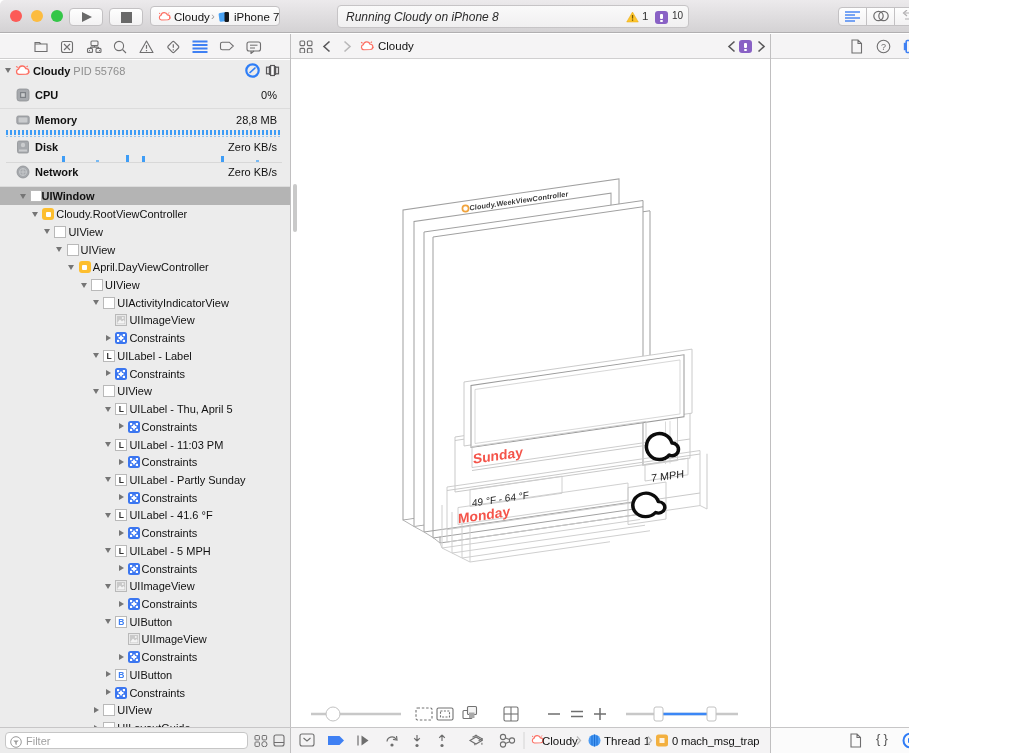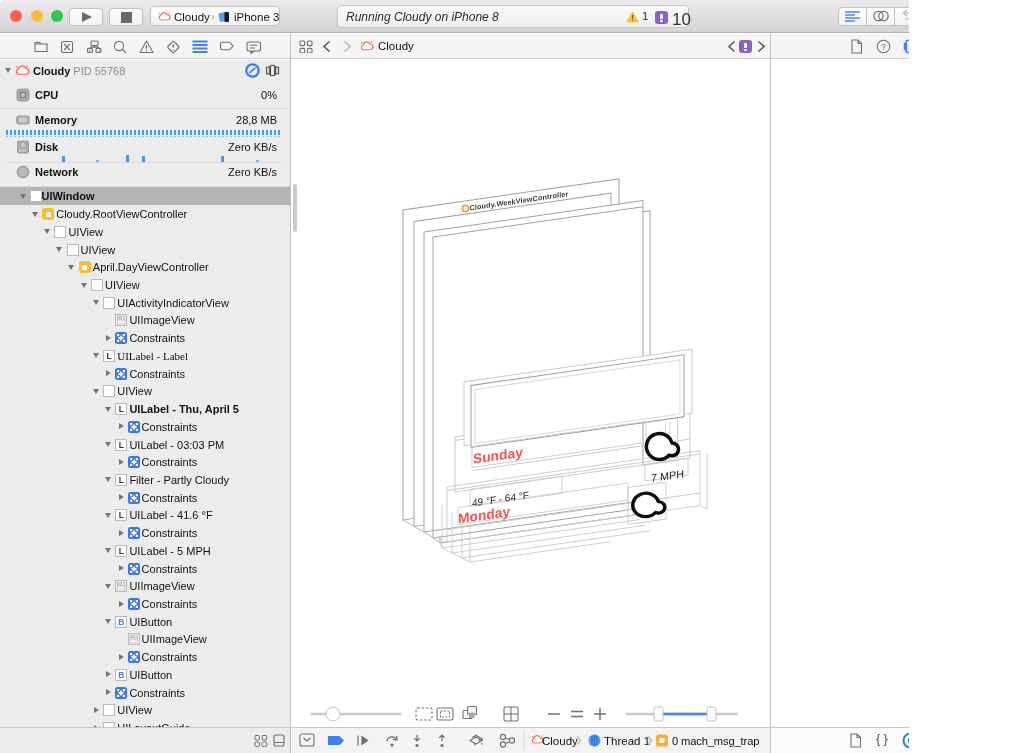--- a/index.html
+++ b/index.html
@@ -66,36 +66,36 @@
     <svg class="abs" style="left:7px; top:4px;" width="13" height="12" viewBox="0 0 13 12">
       <path d="M3.5 9 a2.4 2.4 0 0 1 -.4 -4.7 a3.2 3.2 0 0 1 6.2 -.4 a2.3 2.3 0 0 1 .4 4.9 z" fill="#fff" stroke="#fd6e62" stroke-width="1.1"></path>
       <path d="M1 2 l1.4 1 M11 1.5 l-1 1.2 M12.6 7 l-1.6 -.3" stroke="#fd6e62" stroke-width="1"></path>
     </svg>
     <span class="abs" style="left:23px; top:3.5px;">Cloudy</span>
     <span class="abs" style="left:60px; top:3px; color:#9a9a9a;">›</span>
     <svg class="abs" style="left:67px; top:4px;" width="13" height="12" viewBox="0 0 13 12">
       <rect x="1" y="1.5" width="9" height="9" rx="1.5" fill="#4aa3f5" transform="rotate(-8 5 6)"></rect>
       <rect x="6.5" y="1" width="4.5" height="10" rx="1.2" fill="#15181d"></rect>
     </svg>
-    <span class="abs" style="left:83px; top:3.5px;">iPhone 3</span>
+    <span class="abs" style="left:83px; top:3.5px;">iPhone 7</span>
   </div>
 
   <div class="abs" style="left:337px; top:5px; width:352px; height:23px; background:linear-gradient(#fafafa,#f0eff0); border:1px solid #c6c4c6; border-radius:4px;">
     <span class="abs" style="left:8px; top:4px; font-size:12px; color:#2b2b2b;font-style:italic;">Running Cloudy on iPhone 8</span>
     <svg class="abs" style="left:288px; top:5px;" width="13" height="12" viewBox="0 0 13 12">
       <path d="M6.5 1 L12.3 11 H0.7 Z" fill="#fec62e" stroke="#e8a80c" stroke-width=".5"></path>
       <rect x="5.9" y="4" width="1.3" height="3.6" fill="#7a5c00"></rect>
           <rect x="5.9" y="8.4" width="1.3" height="1.4" fill="#7a5c00"></rect>
     </svg>
     <span class="abs" style="left:304px; top:4px; font-size:11.5px; color:#333;">1</span>
     <div class="abs" style="left:317px; top:5px; width:13px; height:13px; background:#8961c5; border-radius:3px;">
       <div class="abs" style="left:5.4px; top:2.5px; width:2.2px; height:5px; background:#fff; border-radius:1px;"></div>
       <div class="abs" style="left:5.4px; top:8.6px; width:2.2px; height:2.2px; background:#fff; border-radius:1px;"></div>
     </div>
-    <span class="abs" style="left:334px; top:4px; font-size:17px; color:#333;">10</span>
+    <span class="abs" style="left:334px; top:4px; font-size:10px; color:#333;">10</span>
   </div>
 
   <div class="abs btn" style="left:838px; top:7px; width:85px; height:19px;"></div>
   <div class="abs" style="left:866px; top:7px; width:1px; height:19px; background:#c3c1c3;"></div>
   <div class="abs" style="left:894px; top:7px; width:1px; height:19px; background:#c3c1c3;"></div>
   <svg class="abs" style="left:845px; top:11px;" width="15" height="11" viewBox="0 0 15 11">
     <g stroke="#3f80f3" stroke-width="1.4">
           <line x1="0" y1="1" x2="15" y2="1"></line>
           <line x1="0" y1="4" x2="10" y2="4"></line>
           <line x1="0" y1="7" x2="15" y2="7"></line>
@@ -338,21 +338,21 @@
               <rect x="5.1" y="3.5" width="1.8" height="5" rx="0.4"></rect>
               <rect x="3.5" y="5.1" width="5" height="1.8" rx="0.4"></rect>
             </g>
           </svg>
         </span>
         <span class="tlabel" style="left:129.4px;">Constraints</span>
       </div>
   <div class="trow" style="top:286.9px;">
         <span class="discv" style="left:92.7px;"></span>
         <span class="ticon" style="left:103.2px; background:#fff; border:1px solid #b9b9b9; font-size:8.5px; font-weight:bold; color:#333; text-align:center; line-height:10px;">L</span>
-        <span class="tlabel" style="left:117.2px;font-family:Liberation Serif, serif;">UILabel - Label</span>
+        <span class="tlabel" style="left:117.2px;">UILabel - Label</span>
       </div>
   <div class="trow" style="top:304.6px;">
         <span class="disc" style="left:106.4px;"></span>
         <span class="ticon" style="left:115.4px; background:#3b76f0; border-radius:2.5px;">
           <svg width="12" height="12" viewBox="0 0 12 12" style="position:absolute;left:0;top:0;">
             <g fill="#fff">
               <rect x="2" y="2" width="2.2" height="2.2"></rect>
               <rect x="7.8" y="2" width="2.2" height="2.2"></rect>
               <rect x="2" y="7.8" width="2.2" height="2.2"></rect>
               <rect x="7.8" y="7.8" width="2.2" height="2.2"></rect>
@@ -364,63 +364,63 @@
         <span class="tlabel" style="left:129.4px;">Constraints</span>
       </div>
   <div class="trow" style="top:322.3px;">
         <span class="discv" style="left:92.7px;"></span>
         <span class="ticon" style="left:103.2px; background:#fff; border:1px solid #b9b9b9;"></span>
         <span class="tlabel" style="left:117.2px;">UIView</span>
       </div>
   <div class="trow" style="top:340.0px;">
         <span class="discv" style="left:104.9px;"></span>
         <span class="ticon" style="left:115.4px; background:#fff; border:1px solid #b9b9b9; font-size:8.5px; font-weight:bold; color:#333; text-align:center; line-height:10px;">L</span>
-        <span class="tlabel" style="left:129.4px;font-weight:bold;">UILabel - Thu, April 5</span>
+        <span class="tlabel" style="left:129.4px;">UILabel - Thu, April 5</span>
       </div>
   <div class="trow" style="top:357.8px;">
         <span class="disc" style="left:118.6px;"></span>
         <span class="ticon" style="left:127.6px; background:#3b76f0; border-radius:2.5px;">
           <svg width="12" height="12" viewBox="0 0 12 12" style="position:absolute;left:0;top:0;">
             <g fill="#fff">
               <rect x="2" y="2" width="2.2" height="2.2"></rect>
               <rect x="7.8" y="2" width="2.2" height="2.2"></rect>
               <rect x="2" y="7.8" width="2.2" height="2.2"></rect>
               <rect x="7.8" y="7.8" width="2.2" height="2.2"></rect>
               <rect x="5.1" y="3.5" width="1.8" height="5" rx="0.4"></rect>
               <rect x="3.5" y="5.1" width="5" height="1.8" rx="0.4"></rect>
             </g>
           </svg>
         </span>
         <span class="tlabel" style="left:141.6px;">Constraints</span>
       </div>
   <div class="trow" style="top:375.5px;">
         <span class="discv" style="left:104.9px;"></span>
         <span class="ticon" style="left:115.4px; background:#fff; border:1px solid #b9b9b9; font-size:8.5px; font-weight:bold; color:#333; text-align:center; line-height:10px;">L</span>
-        <span class="tlabel" style="left:129.4px;">UILabel - 03:03 PM</span>
+        <span class="tlabel" style="left:129.4px;">UILabel - 11:03 PM</span>
       </div>
   <div class="trow" style="top:393.2px;">
         <span class="disc" style="left:118.6px;"></span>
         <span class="ticon" style="left:127.6px; background:#3b76f0; border-radius:2.5px;">
           <svg width="12" height="12" viewBox="0 0 12 12" style="position:absolute;left:0;top:0;">
             <g fill="#fff">
               <rect x="2" y="2" width="2.2" height="2.2"></rect>
               <rect x="7.8" y="2" width="2.2" height="2.2"></rect>
               <rect x="2" y="7.8" width="2.2" height="2.2"></rect>
               <rect x="7.8" y="7.8" width="2.2" height="2.2"></rect>
               <rect x="5.1" y="3.5" width="1.8" height="5" rx="0.4"></rect>
               <rect x="3.5" y="5.1" width="5" height="1.8" rx="0.4"></rect>
             </g>
           </svg>
         </span>
         <span class="tlabel" style="left:141.6px;">Constraints</span>
       </div>
   <div class="trow" style="top:410.9px;">
         <span class="discv" style="left:104.9px;"></span>
         <span class="ticon" style="left:115.4px; background:#fff; border:1px solid #b9b9b9; font-size:8.5px; font-weight:bold; color:#333; text-align:center; line-height:10px;">L</span>
-        <span class="tlabel" style="left:129.4px;">Filter - Partly Cloudy</span>
+        <span class="tlabel" style="left:129.4px;">UILabel - Partly Sunday</span>
       </div>
   <div class="trow" style="top:428.6px;">
         <span class="disc" style="left:118.6px;"></span>
         <span class="ticon" style="left:127.6px; background:#3b76f0; border-radius:2.5px;">
           <svg width="12" height="12" viewBox="0 0 12 12" style="position:absolute;left:0;top:0;">
             <g fill="#fff">
               <rect x="2" y="2" width="2.2" height="2.2"></rect>
               <rect x="7.8" y="2" width="2.2" height="2.2"></rect>
               <rect x="2" y="7.8" width="2.2" height="2.2"></rect>
               <rect x="7.8" y="7.8" width="2.2" height="2.2"></rect>
@@ -735,20 +735,27 @@
     <circle cx="8.5" cy="8.5" r="7" fill="none" stroke="#2f7cf6" stroke-width="2"></circle>
     <rect x="6" y="6" width="5" height="5" rx="1" fill="#2f7cf6"></rect>
   </svg>
   <svg class="abs" style="left:160px; top:5px;" width="16" height="14" viewBox="0 0 16 14">
     <rect x="1" y="1" width="14" height="12" rx="1.5" fill="none" stroke="#6f6e6f" stroke-width="1.1"></rect>
     <path d="M4.5 1 v12 M11.5 1 v12" stroke="#6f6e6f" stroke-width="1"></path>
     <path d="M1 4 h3.5 M1 7 h3.5 M1 10 h3.5 M11.5 4 h3.5 M11.5 7 h3.5 M11.5 10 h3.5" stroke="#6f6e6f" stroke-width=".8"></path>
   </svg>
 </div>
 <div id="filterbar" class="abs">
+  <div class="abs" style="left:5px; top:4px; width:243px; height:17px; background:#fff; border:1px solid #c6c6c6; border-radius:4px;">
+    <svg class="abs" style="left:4px; top:2.5px;" width="12" height="12" viewBox="0 0 12 12">
+      <circle cx="6" cy="6" r="5.3" fill="none" stroke="#9a9a9a" stroke-width="1"></circle>
+      <path d="M3.2 4.5 h5.6 l-2.1 2 v2.6 l-1.4 -0.9 v-1.7 z" fill="#9a9a9a"></path>
+    </svg>
+    <span class="abs" style="left:20px; top:2px; font-size:11px; color:#9f9f9f;">Filter</span>
+  </div>
   <svg class="abs" style="left:254px; top:6px;" width="14" height="13" viewBox="0 0 14 13">
     <rect x="1" y="1.5" width="4.4" height="4.4" rx="0.8" fill="none" stroke="#6f6e6f" stroke-width="1"></rect>
     <rect x="8.2" y="1.5" width="4.4" height="4.4" rx="0.8" fill="none" stroke="#6f6e6f" stroke-width="1"></rect>
     <rect x="1" y="8" width="4.4" height="4.4" rx="0.8" fill="none" stroke="#6f6e6f" stroke-width="1"></rect>
     <circle cx="10.4" cy="10.2" r="2.6" fill="none" stroke="#6f6e6f" stroke-width="1"></circle>
   </svg>
   <svg class="abs" style="left:273px; top:6px;" width="12" height="13" viewBox="0 0 12 13">
     <rect x="1" y="1" width="10" height="11" rx="2" fill="none" stroke="#6f6e6f" stroke-width="1.1"></rect>
     <path d="M1 8.5 h10" stroke="#6f6e6f" stroke-width="1"></path>
   </svg>

